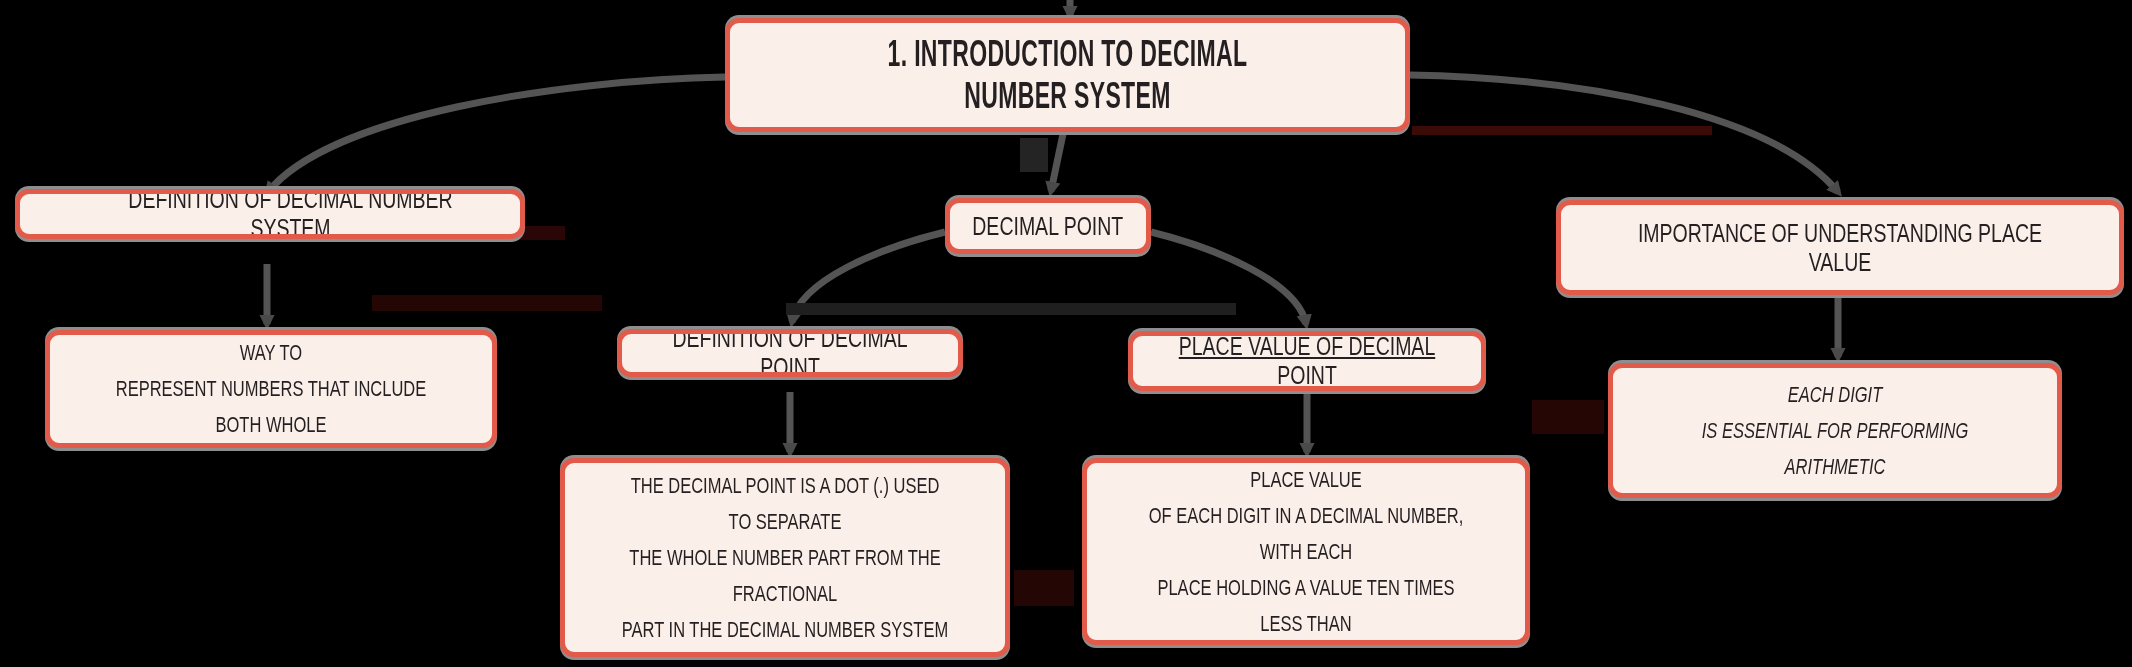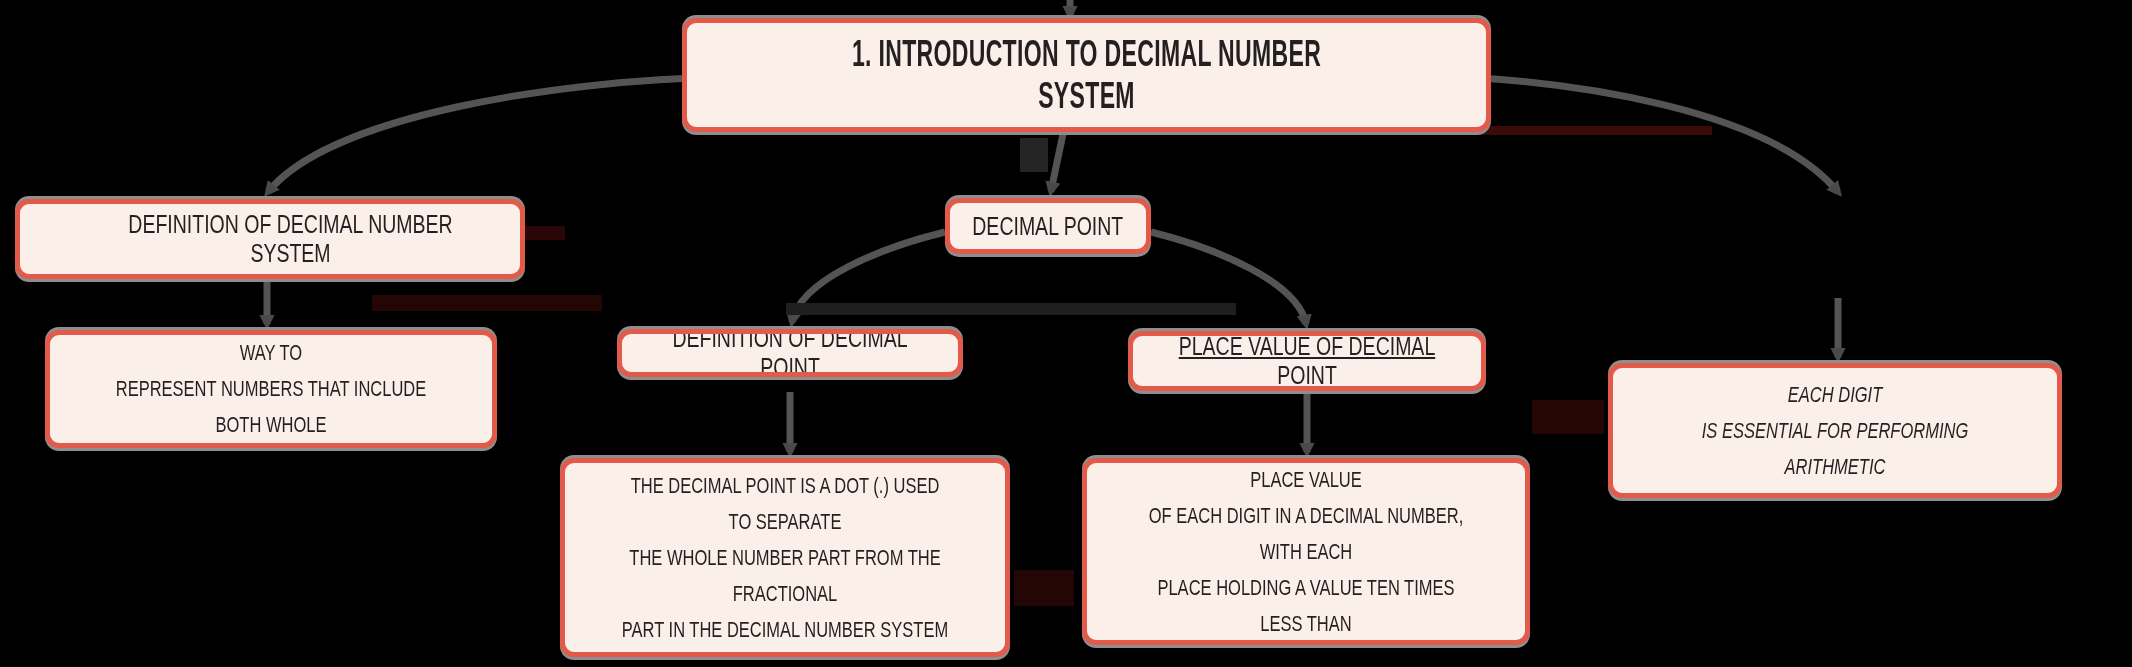--- a/index.html
+++ b/index.html
@@ -53,22 +53,22 @@
     font-weight: 500;
     transform: scaleX(0.78);
   }
   .lvl-leaf .label {
     font-size: 22px;
     font-weight: 500;
     line-height: 36px;
     transform: scaleX(0.75);
   }
   
-  #n-root            { left: 682px;  top: 18px;  width: 809px; height: 114px; }
-  #n-def-system      { left: 15px;   top: 199px; width: 510px; height: 80px; padding-left: 41px; }
+  #n-root            { left: 725px;  top: 18px;  width: 685px; height: 114px; }
+  #n-def-system      { left: 15px;   top: 189px; width: 510px; height: 50px; padding-left: 41px; }
   #n-decimal-point   { left: 945px;  top: 198px; width: 206px; height: 56px; }
   #n-importance      { left: 1556px; top: 200px; width: 568px; height: 95px; }
   #n-def-system-det  { left: 45px;   top: 330px; width: 452px; height: 118px; }
   #n-def-point       { left: 617px;  top: 329px; width: 346px; height: 48px; }
   #n-place-value     { left: 1128px; top: 331px; width: 358px; height: 60px; text-decoration: underline; }
   #n-importance-det  { left: 1608px; top: 363px; width: 454px; height: 135px; font-style: italic; }
   #n-def-point-det   { left: 560px;  top: 458px; width: 450px; height: 199px; }
   #n-place-value-det { left: 1082px; top: 458px; width: 448px; height: 187px; }
   
   .ghost { position: absolute; pointer-events: none; }
@@ -118,20 +118,23 @@
   </div>
 
   <div id="n-def-system" class="node-box lvl-node">
     <span class="label">DEFINITION OF DECIMAL NUMBER SYSTEM</span>
   </div>
 
   <div id="n-decimal-point" class="node-box lvl-node">
     <span class="label">DECIMAL POINT</span>
   </div>
 
+  <div id="n-importance" class="node-box lvl-node">
+    <span class="label">IMPORTANCE OF UNDERSTANDING PLACE VALUE</span>
+  </div>
 
   <div id="n-def-system-det" class="node-box lvl-leaf">
     <span class="label">THE DECIMAL NUMBER SYSTEM IS A WAY TO
 REPRESENT NUMBERS THAT INCLUDE BOTH WHOLE
 NUMBERS AND FRACTIONS</span>
   </div>
 
   <div id="n-def-point" class="node-box lvl-node">
     <span class="label">DEFINITION OF DECIMAL POINT</span>
   </div>

